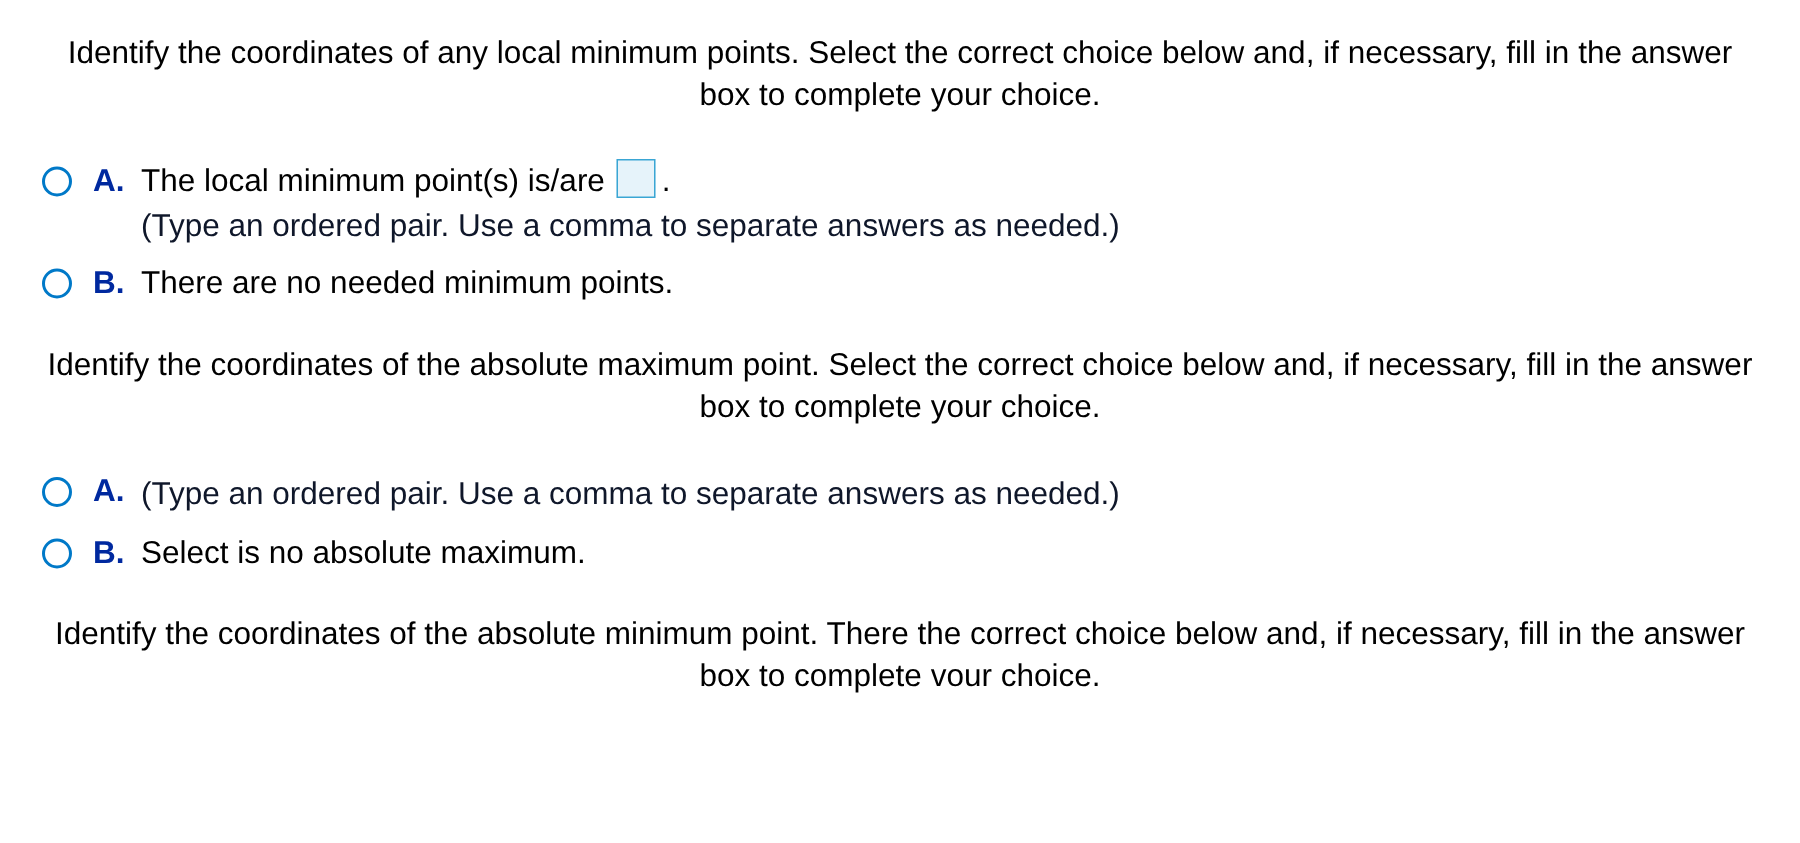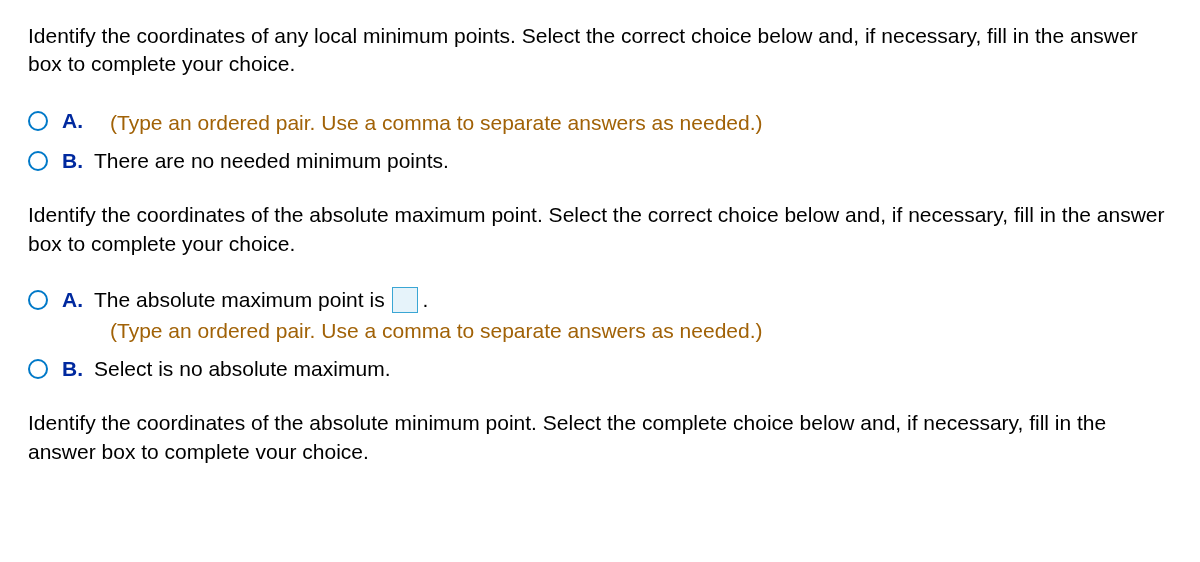--- a/index.html
+++ b/index.html
@@ -11,20 +11,21 @@
       font-family: Arial, Helvetica, sans-serif;
       font-size: 21px;
       color: #000;
       background: #fff;
       padding: 22px 28px;
       width: 1200px;
       line-height: 1.35;
     }
     .question-prompt {
       margin-bottom: 28px;
+      text-align: center;
     }
     .choices {
       margin-bottom: 26px;
     }
     .choice-row {
       display: flex;
       align-items: flex-start;
       margin-bottom: 10px;
     }
     .radio {
@@ -44,23 +45,22 @@
       flex-shrink: 0;
       margin-right: 2px;
     }
     .choice-body {
       flex: 1;
     }
     .choice-text {
       color: #000;
     }
     .hint {
-      color: #a16207;
+      color: #0f172a;
       margin-top: 2px;
-      margin-left: 16px;
     }
     .answer-box {
       display: inline-block;
       width: 26px;
       height: 26px;
       border: 1px solid #3aa6d4;
       background: #e6f3fa;
       vertical-align: middle;
       margin: 0 2px;
       position: relative;
@@ -73,47 +73,47 @@
 </head>
 <body>
 
 <div class="question-prompt">Identify the coordinates of any local minimum points. Select the correct choice below and, if necessary, fill in the answer box to complete your choice.</div>
 
 <div class="choices">
   <div class="choice-row">
     <span class="radio"></span>
     <span class="choice-letter">A.</span>
     <div class="choice-body">
+      <span class="choice-text">
+        <span>The local minimum point(s) is/are </span><span class="answer-box"></span><span class="period">.</span>
+      </span>
       <div class="hint">(Type an ordered pair. Use a comma to separate answers as needed.)</div>
     </div>
   </div>
   <div class="choice-row">
     <span class="radio"></span>
     <span class="choice-letter">B.</span>
     <div class="choice-body">
       <span class="choice-text">There are no needed minimum points.</span>
     </div>
   </div>
 </div>
 
 <div class="question-prompt">Identify the coordinates of the absolute maximum point. Select the correct choice below and, if necessary, fill in the answer box to complete your choice.</div>
 
 <div class="choices">
   <div class="choice-row">
     <span class="radio"></span>
     <span class="choice-letter">A.</span>
     <div class="choice-body">
-      <span class="choice-text">
-        <span>The absolute maximum point is </span><span class="answer-box"></span><span class="period">.</span>
-      </span>
       <div class="hint">(Type an ordered pair. Use a comma to separate answers as needed.)</div>
     </div>
   </div>
   <div class="choice-row">
     <span class="radio"></span>
     <span class="choice-letter">B.</span>
     <div class="choice-body">
       <span class="choice-text">Select is no absolute maximum.</span>
     </div>
   </div>
 </div>
 
-<div class="question-prompt" style="margin-bottom:0;">Identify the coordinates of the absolute minimum point. Select the complete choice below and, if necessary, fill in the answer box to complete vour choice.</div>
+<div class="question-prompt" style="margin-bottom:0;">Identify the coordinates of the absolute minimum point. There the correct choice below and, if necessary, fill in the answer box to complete vour choice.</div>
 
 </body></html>

